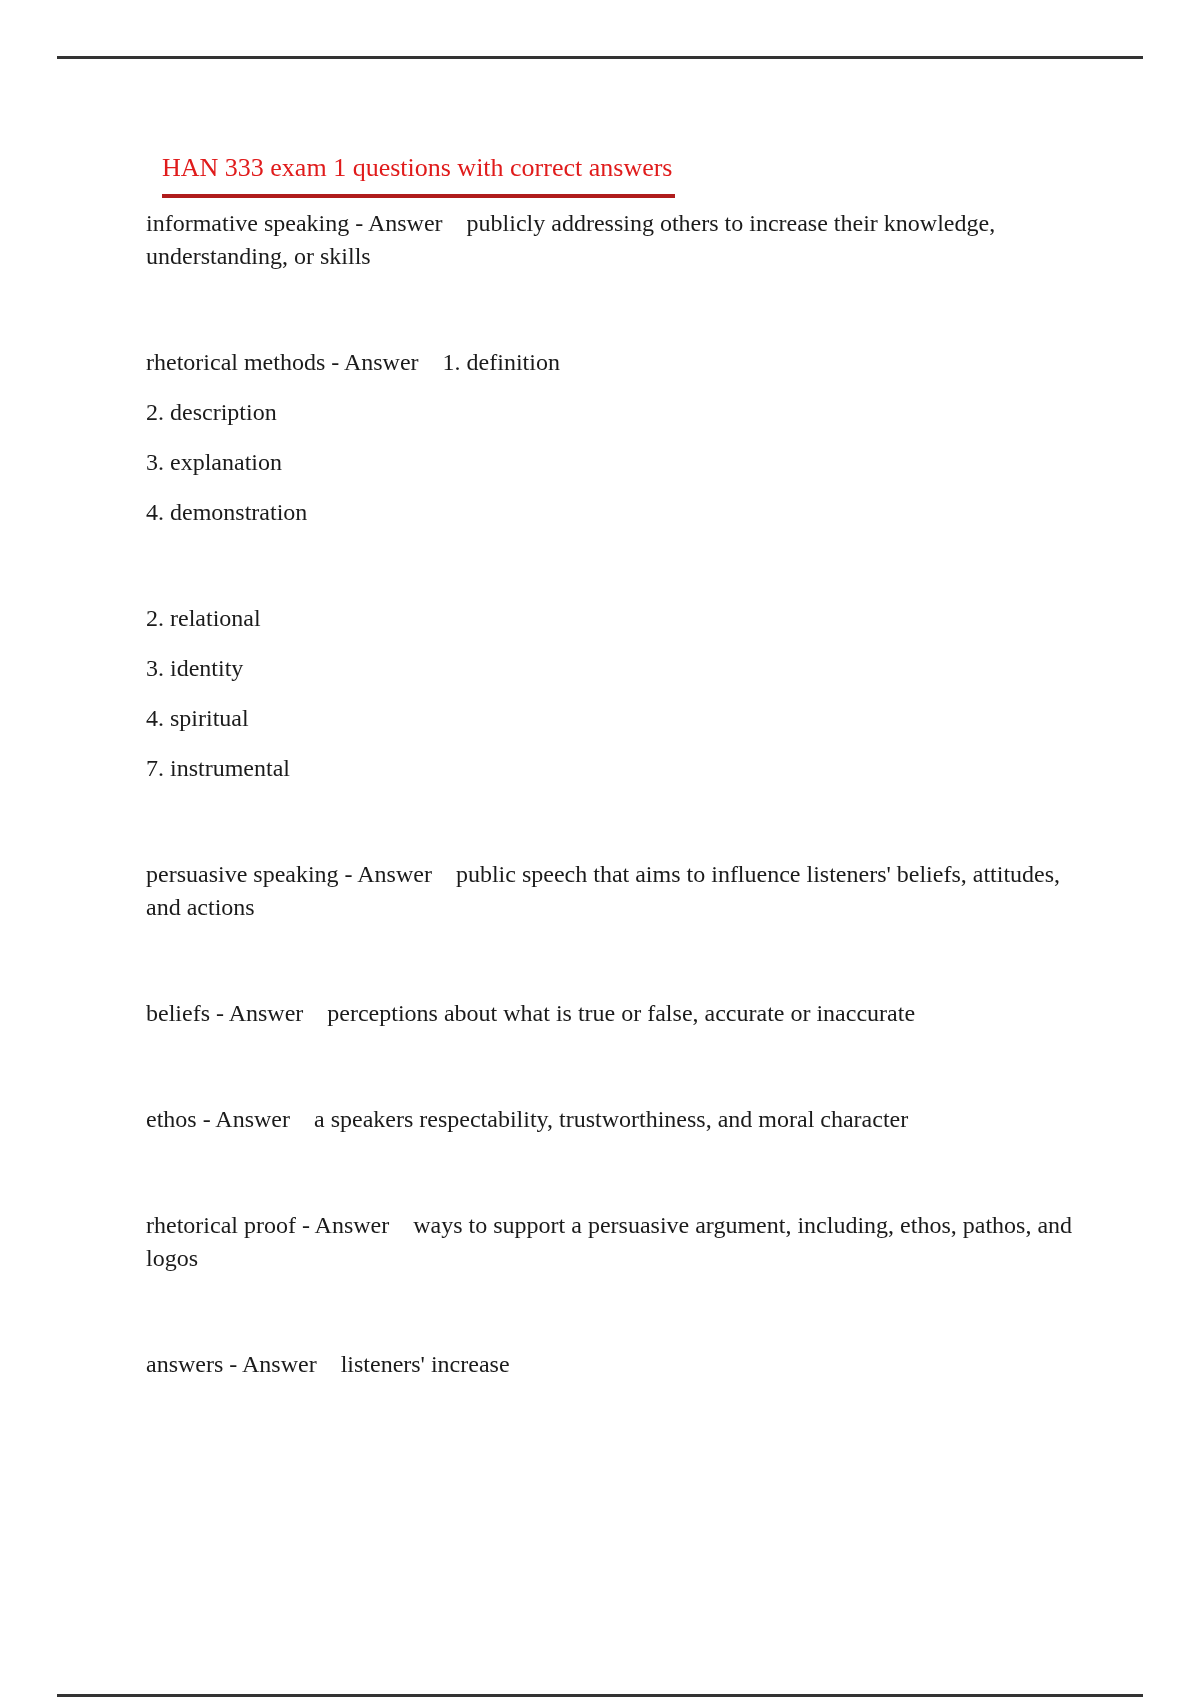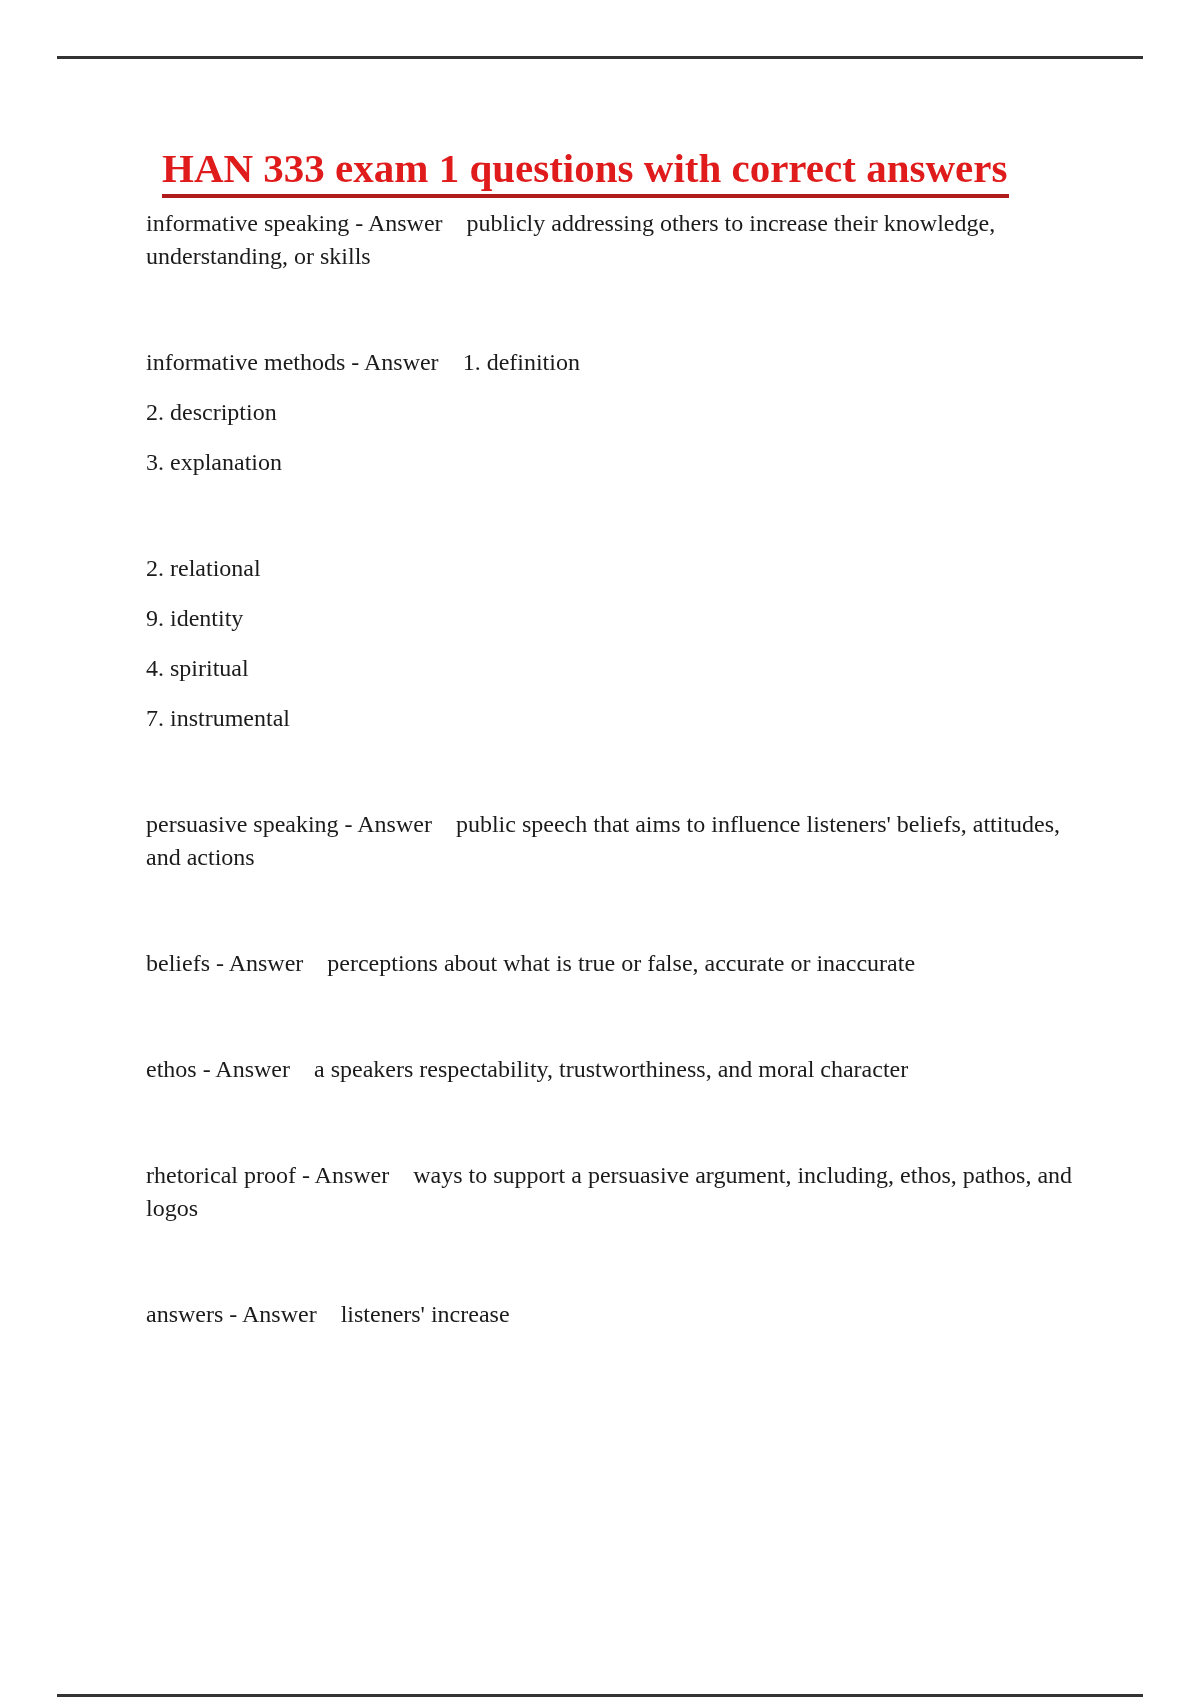--- a/index.html
+++ b/index.html
@@ -34,23 +34,23 @@
     left: 146px;
     top: 145px;
     width: 962px;
   }
   .doc-title {
     display: block;
     width: max-content;
     max-width: 946px;
     margin: 0 0 9px 16px;
     padding: 0 2px 3px 0;
-    font-size: 41px;
+    font-size: 26px;
     line-height: 46px;
-    font-weight: bold;
+    font-weight: normal;
     color: var(--title-color);
     border-bottom: 4px solid var(--title-underline-color);
   }
   .qa-block { margin: 0 0 73px 0; }
   .qa-line {
     margin: 0 8px 17px 0;
     font-size: 24px;
     line-height: 33px;
     color: var(--body-text-color);
     white-space: pre-wrap;
@@ -64,28 +64,29 @@
 
 <div class="content">
   <h1 class="doc-title">HAN 333 exam 1 questions with correct answers</h1>
 
   <div class="qa-list">
   <div class="qa-block">
     <p class="qa-line"><span>informative speaking</span><span> - Answer</span><span>    publicly addressing others to increase their knowledge, understanding, or skills</span></p>
   </div>
 
   <div class="qa-block">
-    <p class="qa-line"><span>informative methods</span><span> - Answer</span><span>    1. definition</span></p>
+    <p class="qa-line"><span>rhetorical methods</span><span> - Answer</span><span>    1. definition</span></p>
   <p class="qa-line">2. description</p>
         <p class="qa-line">3. explanation</p>
+        <p class="qa-line">4. demonstration</p>
       </div>
 
   <div class="qa-block">
   <p class="qa-line">2. relational</p>
-        <p class="qa-line">9. identity</p>
+        <p class="qa-line">3. identity</p>
         <p class="qa-line">4. spiritual</p>
         <p class="qa-line">7. instrumental</p>
       </div>
 
   <div class="qa-block">
     <p class="qa-line"><span>persuasive speaking</span><span> - Answer</span><span>    public speech that aims to influence listeners' beliefs, attitudes, and actions</span></p>
   </div>
 
   <div class="qa-block">
     <p class="qa-line"><span>beliefs</span><span> - Answer</span><span>    perceptions about what is true or false, accurate or inaccurate</span></p>

